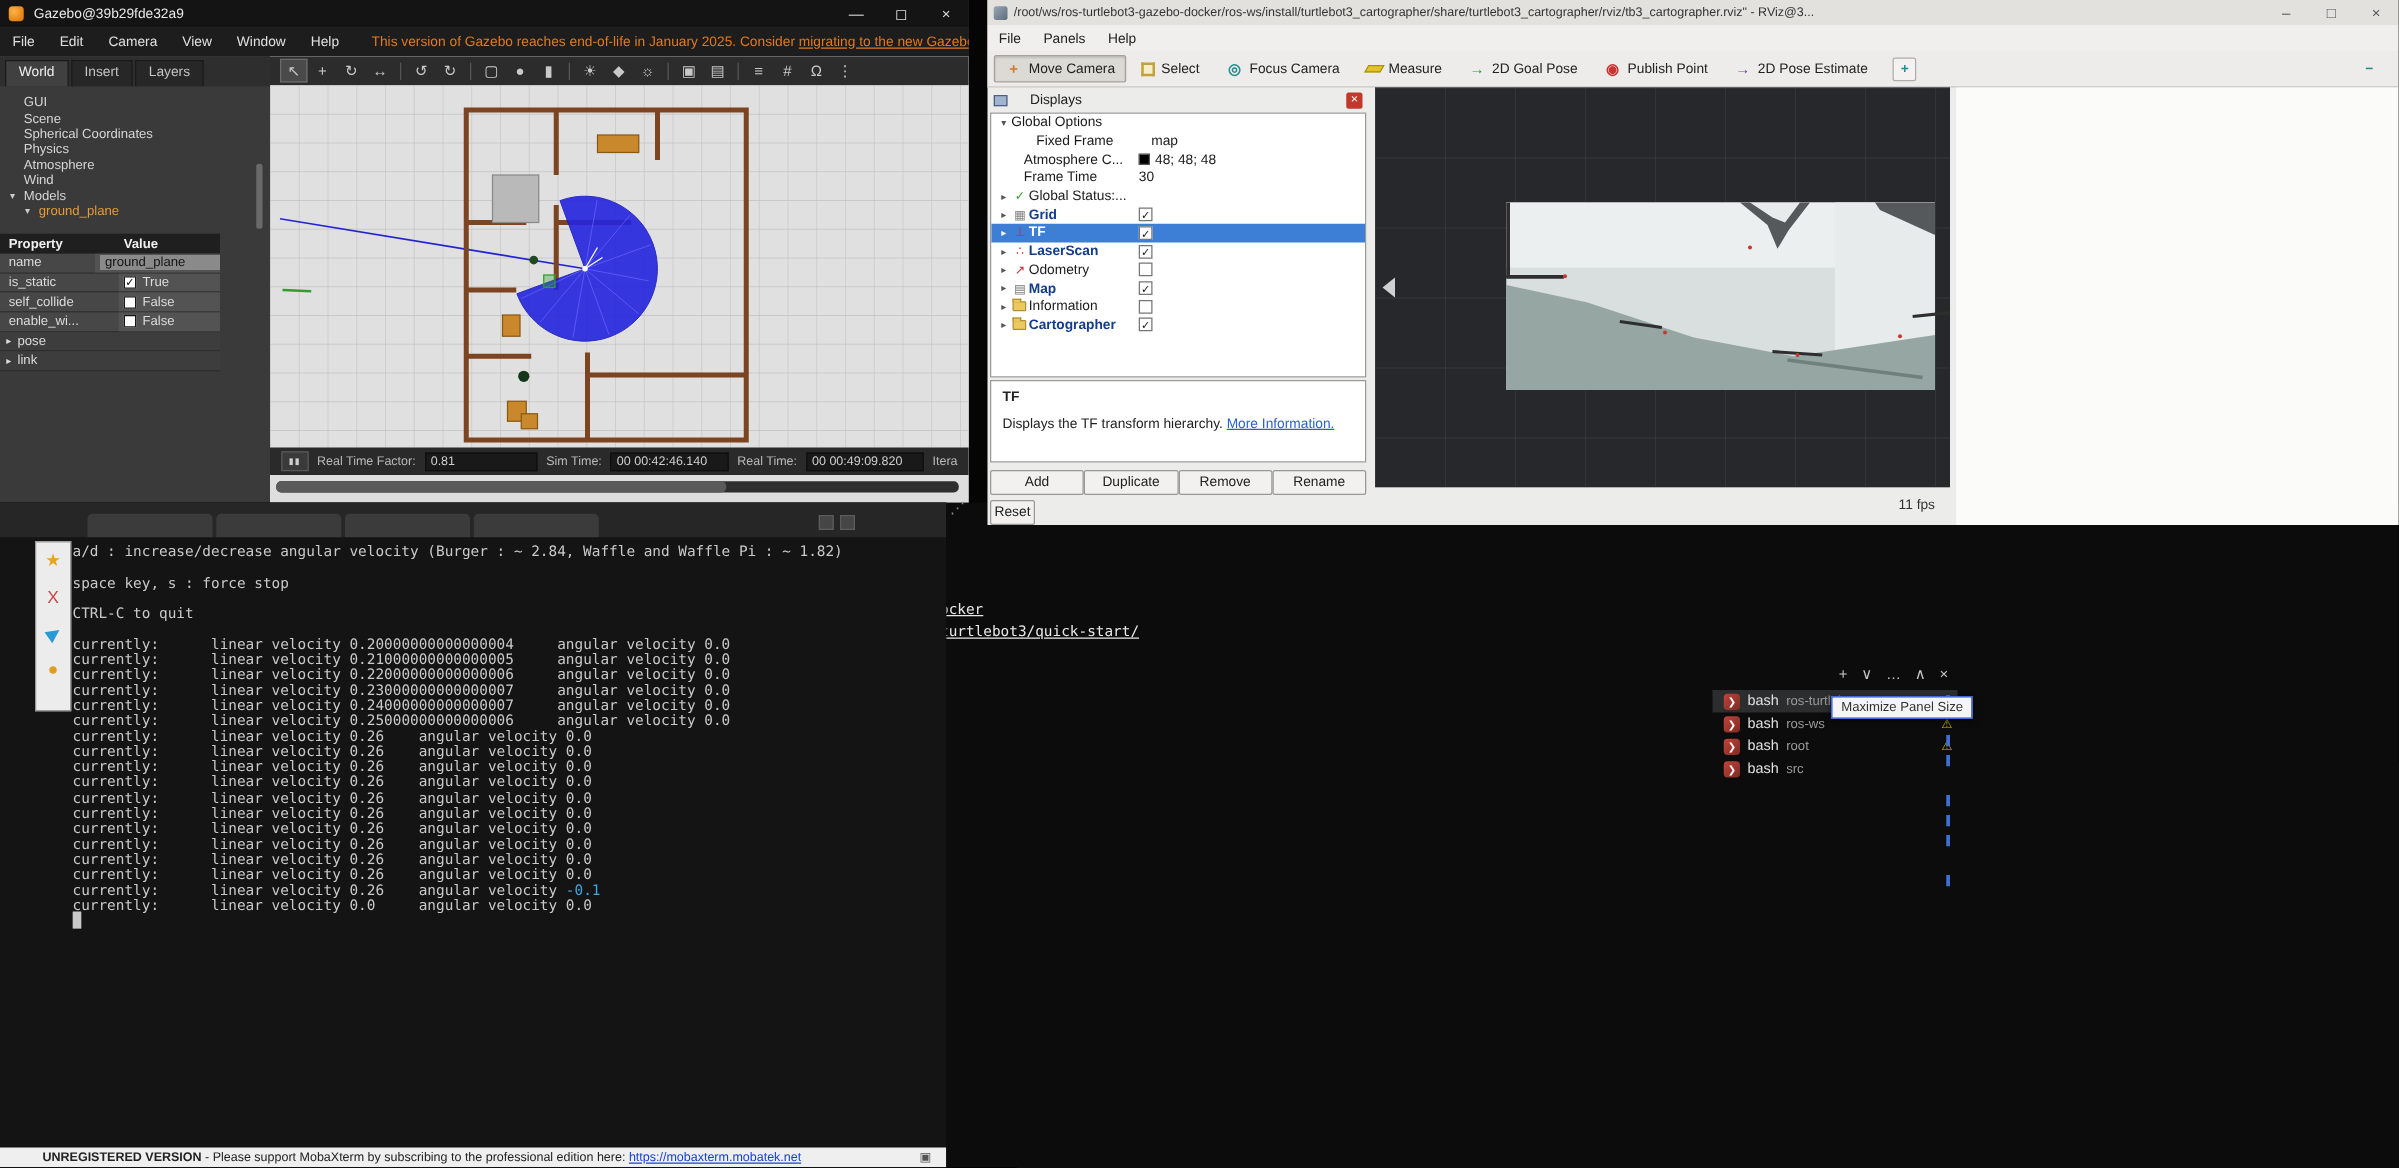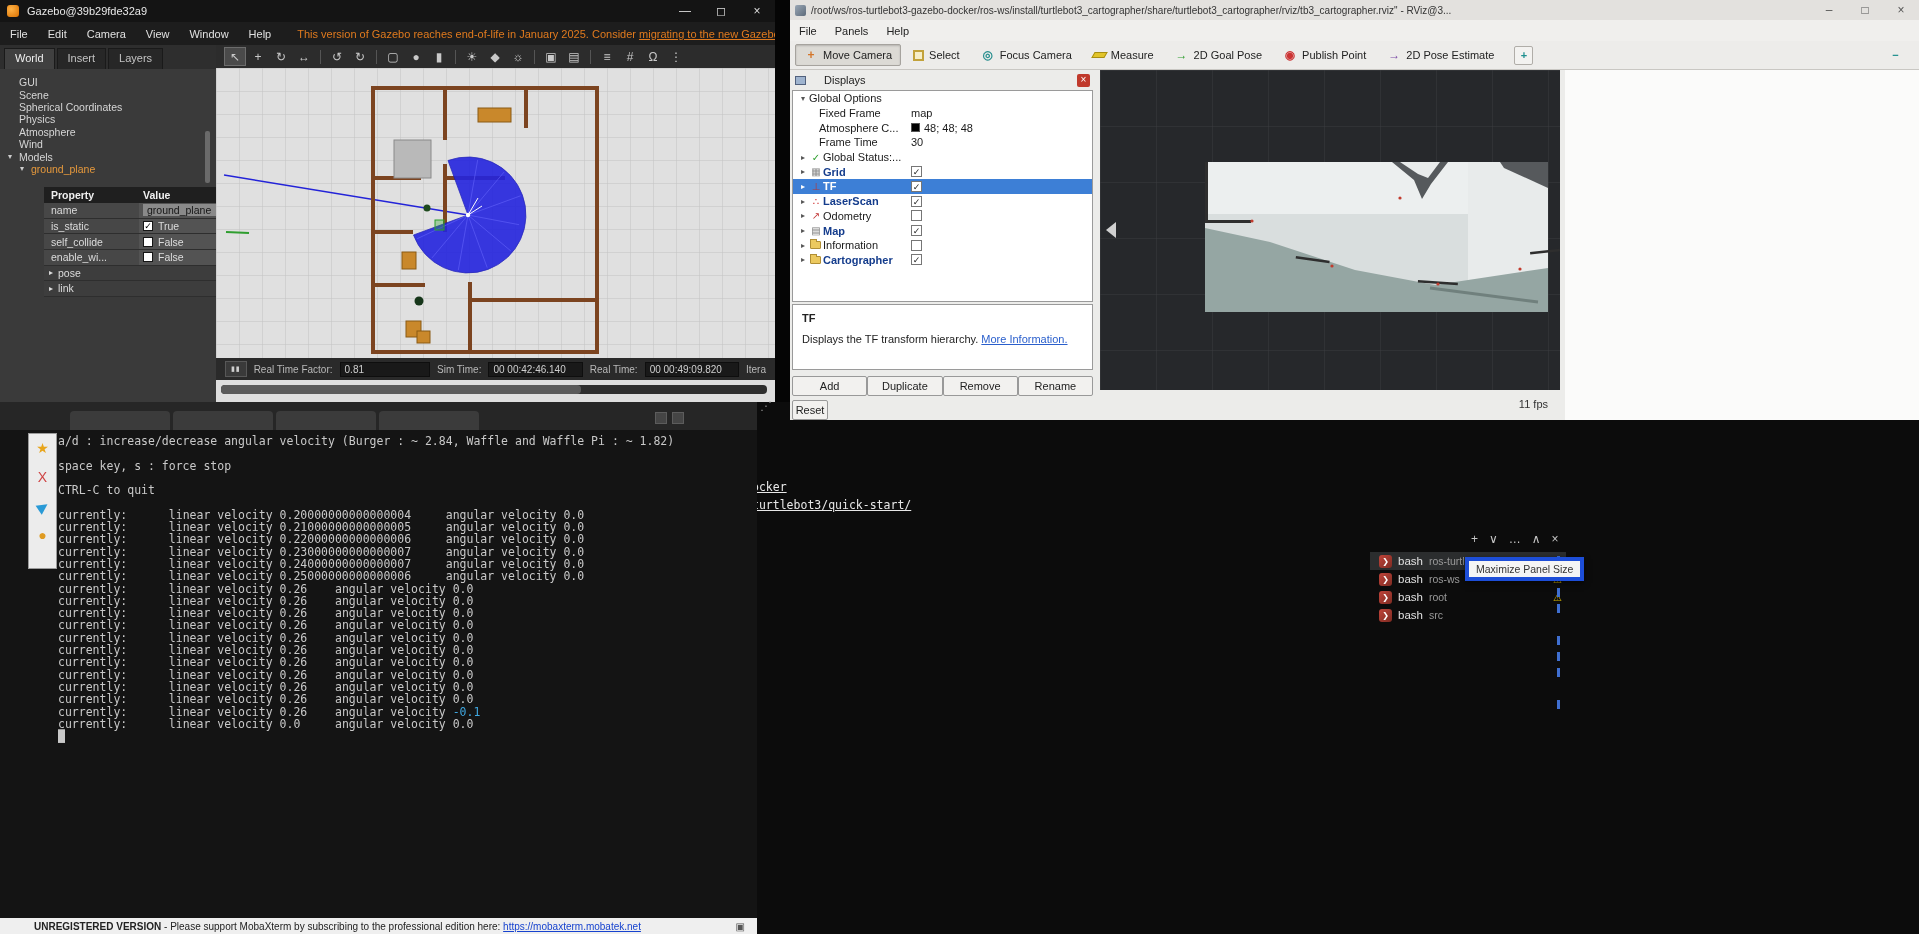--- a/index.html
+++ b/index.html
@@ -22,21 +22,21 @@
   .gz-main { position:absolute; top:45px; left:0; right:0; bottom:0; display:flex; }
   .gz-left { width:216px; background:#3a3a3a; position:relative; overflow:hidden; }
   .gz-tabs { display:flex; padding:3px 4px 0; gap:2px; background:#2e2e2e; height:24px; }
   .gz-tab { padding:3px 10px 4px; font-size:11px; color:#c4c4c4; background:#272727; border:1px solid #1a1a1a; border-bottom:none; }
   .gz-tab.sel { background:#404040; color:#efefef; }
   .gz-tree { padding:7px 2px 4px 8px; font-size:10.5px; color:#d6d6d6; }
   .gz-tree-row { display:flex; align-items:center; height:12.4px; white-space:nowrap; }
   .gz-tree-arrow { width:11px; font-size:8px; color:#ccc; }
   .gz-tree-row .hl { color:#e6993c; }
   .gz-tree-scroll { position:absolute; right:6px; top:86px; width:5px; height:52px; background:#6a6a6a; border-radius:2px; }
-  .gz-props { margin-top:8px; width:209px; font-size:10.5px;margin-left:44px; }
+  .gz-props { margin-top:8px; width:176px; font-size:10.5px; }
   .gz-prop-header { display:flex; background:#1f1f1f; color:#f0f0f0; font-weight:bold; height:16px; align-items:center; }
   .col-name { width:95px; padding-left:7px; }
   .col-val { flex:1; padding-left:4px; }
   .gz-prop-row { display:flex; height:15.6px; align-items:center; color:#dcdcdc; border-bottom:1px solid #2e2e2e; background:#474747; }
   .gz-cell-name { width:95px; padding-left:7px; overflow:hidden; white-space:nowrap; }
   .gz-cell-val { flex:1; padding-left:4px; background:#535353; height:100%; display:flex; align-items:center; }
   .gz-field { background:#8a8a8a; color:#151515; padding:0 4px; line-height:12px; min-width:96px; }
   .gz-cb { width:10px; height:10px; background:#fff; border:1px solid #161616; color:#000; font-size:9px; line-height:9px; text-align:center; margin-right:5px; }
   .gz-prop-row.group { background:#3d3d3d; }
   .gz-exp { width:14px; text-align:center; font-size:8px; color:#ddd; }
@@ -119,21 +119,21 @@
   .vsc { position:absolute; left:757px; top:402px; width:1162px; height:532px; background:#0c0c0c; color:#ddd; z-index:2; overflow:hidden; }
   .vsc-peek { position:absolute; left:-5px; top:76px; font-family:"DejaVu Sans Mono", monospace; font-size:11.5px; line-height:18px; color:#e8e8e8; }
   .vsc-peek div { text-decoration:underline; }
   .vsc-panelicons { position:absolute; left:714px; top:130px; display:flex; gap:11px; font-size:12px; color:#c6c6c6; }
   .vsc-termlist { position:absolute; left:613px; top:150px; width:196px; }
   .vsc-trow { display:flex; align-items:center; height:18px; padding:0 4px 0 9px; gap:6px; font-size:11.5px; color:#e0e0e0; }
   .vsc-trow.sel { background:#2b2d2e; }
   .bash-ico { flex:0 0 13px; width:13px; height:13px; border-radius:3px; background:linear-gradient(135deg,#c0443a,#7e2b22); color:#fff; font-size:8px; line-height:13px; text-align:center; }
   .vsc-detail { color:#9a9a9a; font-size:10.5px; }
   .vsc-warn { margin-left:auto; color:#d7b600; font-size:10px; }
-  .vsc-tooltip { position:absolute; left:708px; top:155px; background:#f5f5f5; color:#333; border:4px solid #1d4ed8; font-size:10.5px; padding:2px 7px; box-shadow:0 2px 6px rgba(0,0,0,.55); z-index:9; white-space:nowrap; }
+  .vsc-tooltip { position:absolute; left:708px; top:155px; background:#f5f5f5; color:#333; border:1px solid #1d4ed8; font-size:10.5px; padding:2px 7px; box-shadow:0 2px 6px rgba(0,0,0,.55); z-index:9; white-space:nowrap; }
   .scroll-mark { position:absolute; left:800px; width:3px; height:9px; background:#3f6fd1; }
   .vsc-watermark { position:absolute; left:531px; top:306px; font-size:26px; font-weight:bold; color:#f2f2f2; letter-spacing:1px; }
 </style>
 </head>
 <body>
 
 <div id="root">
 
   <section class="gz">
     <div class="gz-title">
@@ -389,21 +389,21 @@
         <div class="rv-disp-header">
           <span class="disp-icon"></span>
           <span>Displays</span>
           <span class="rv-close">×</span>
         </div>
         <div class="rv-tree" id="rv-tree">
             <div class="rv-row">
               <span class="rv-exp">▾</span>
               <span>Global Options</span>
             </div>
-            <div class="rv-row" style="padding-left: 26px;">
+            <div class="rv-row" style="padding-left: 26px; margin-left: 10px;">
               <span>Fixed Frame</span>
               <span class="rv-val">
                 <span>map</span>
               </span>
             </div>
             <div class="rv-row" style="padding-left: 26px;">
               <span>Atmosphere C...</span>
               <span class="rv-val">
                 <span class="swatch" style="background: rgb(0, 0, 0);"></span>
                 <span>48; 48; 48</span>

